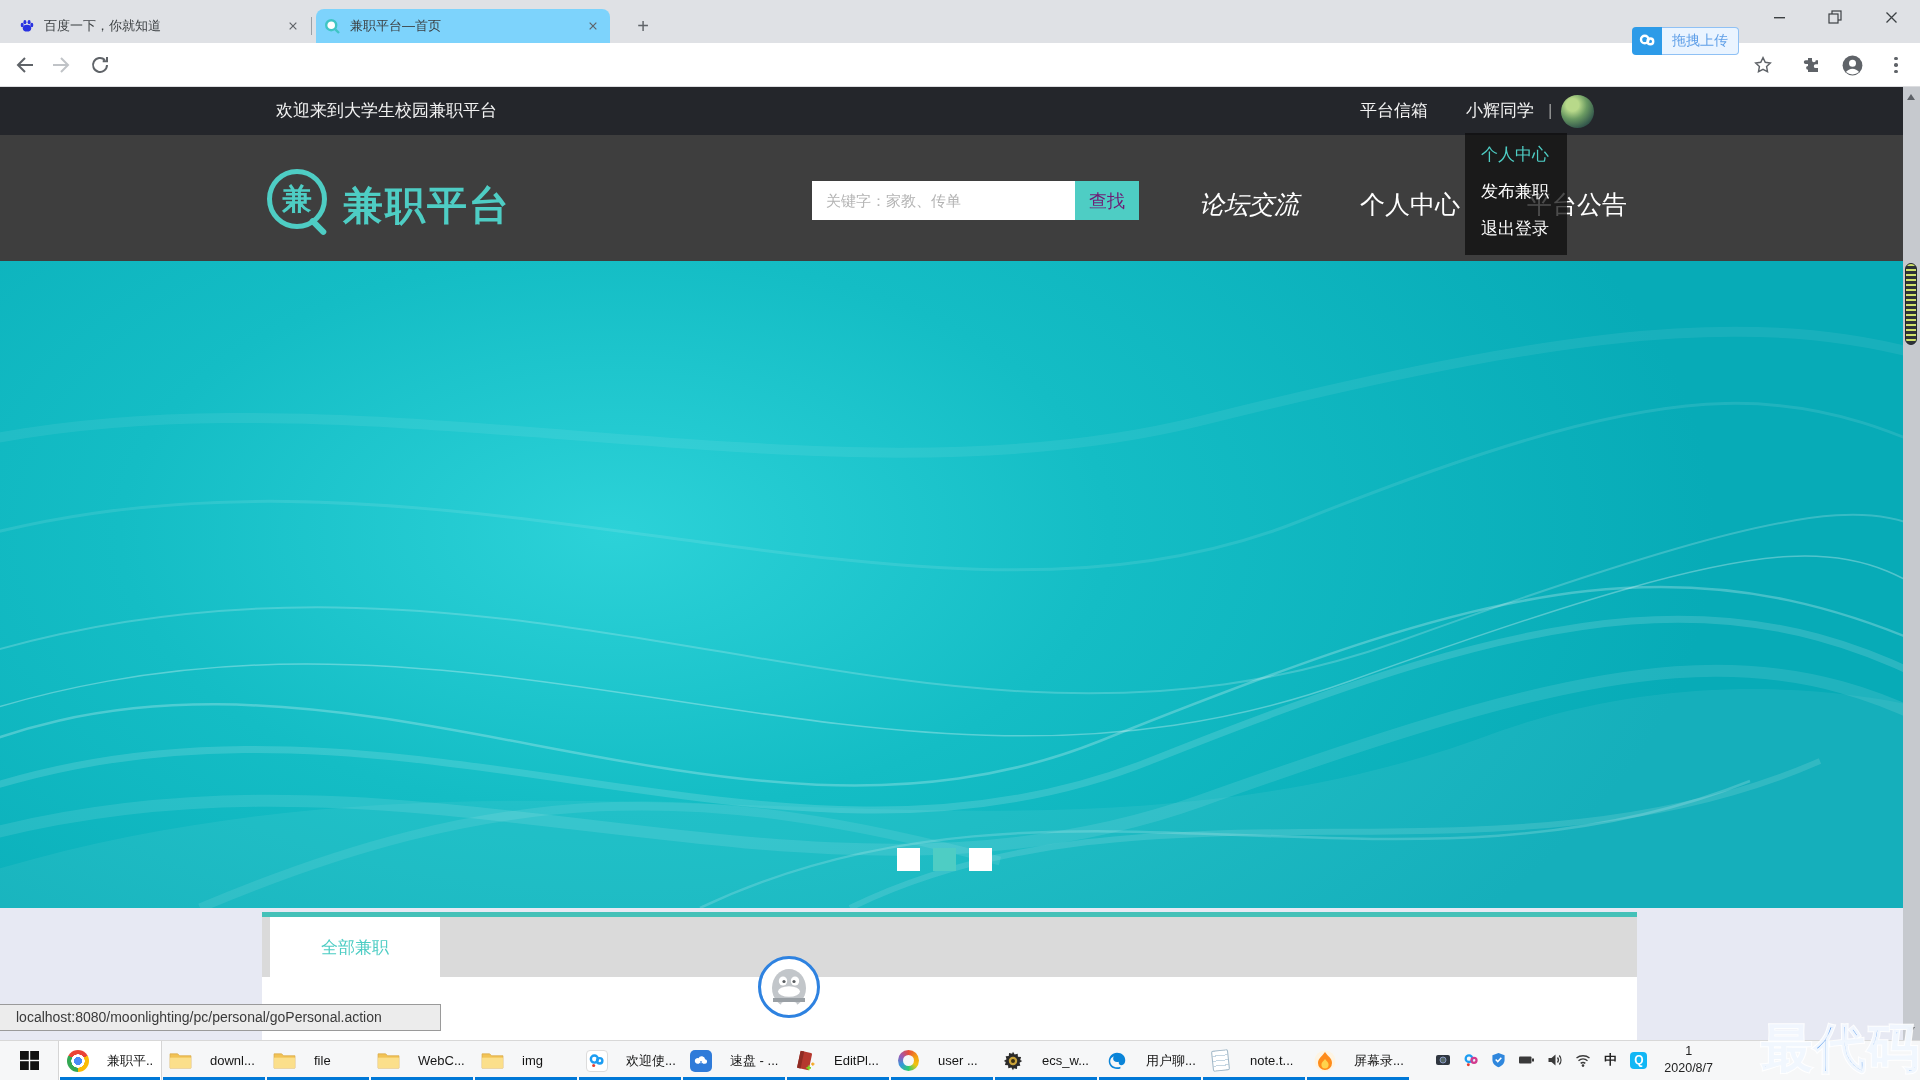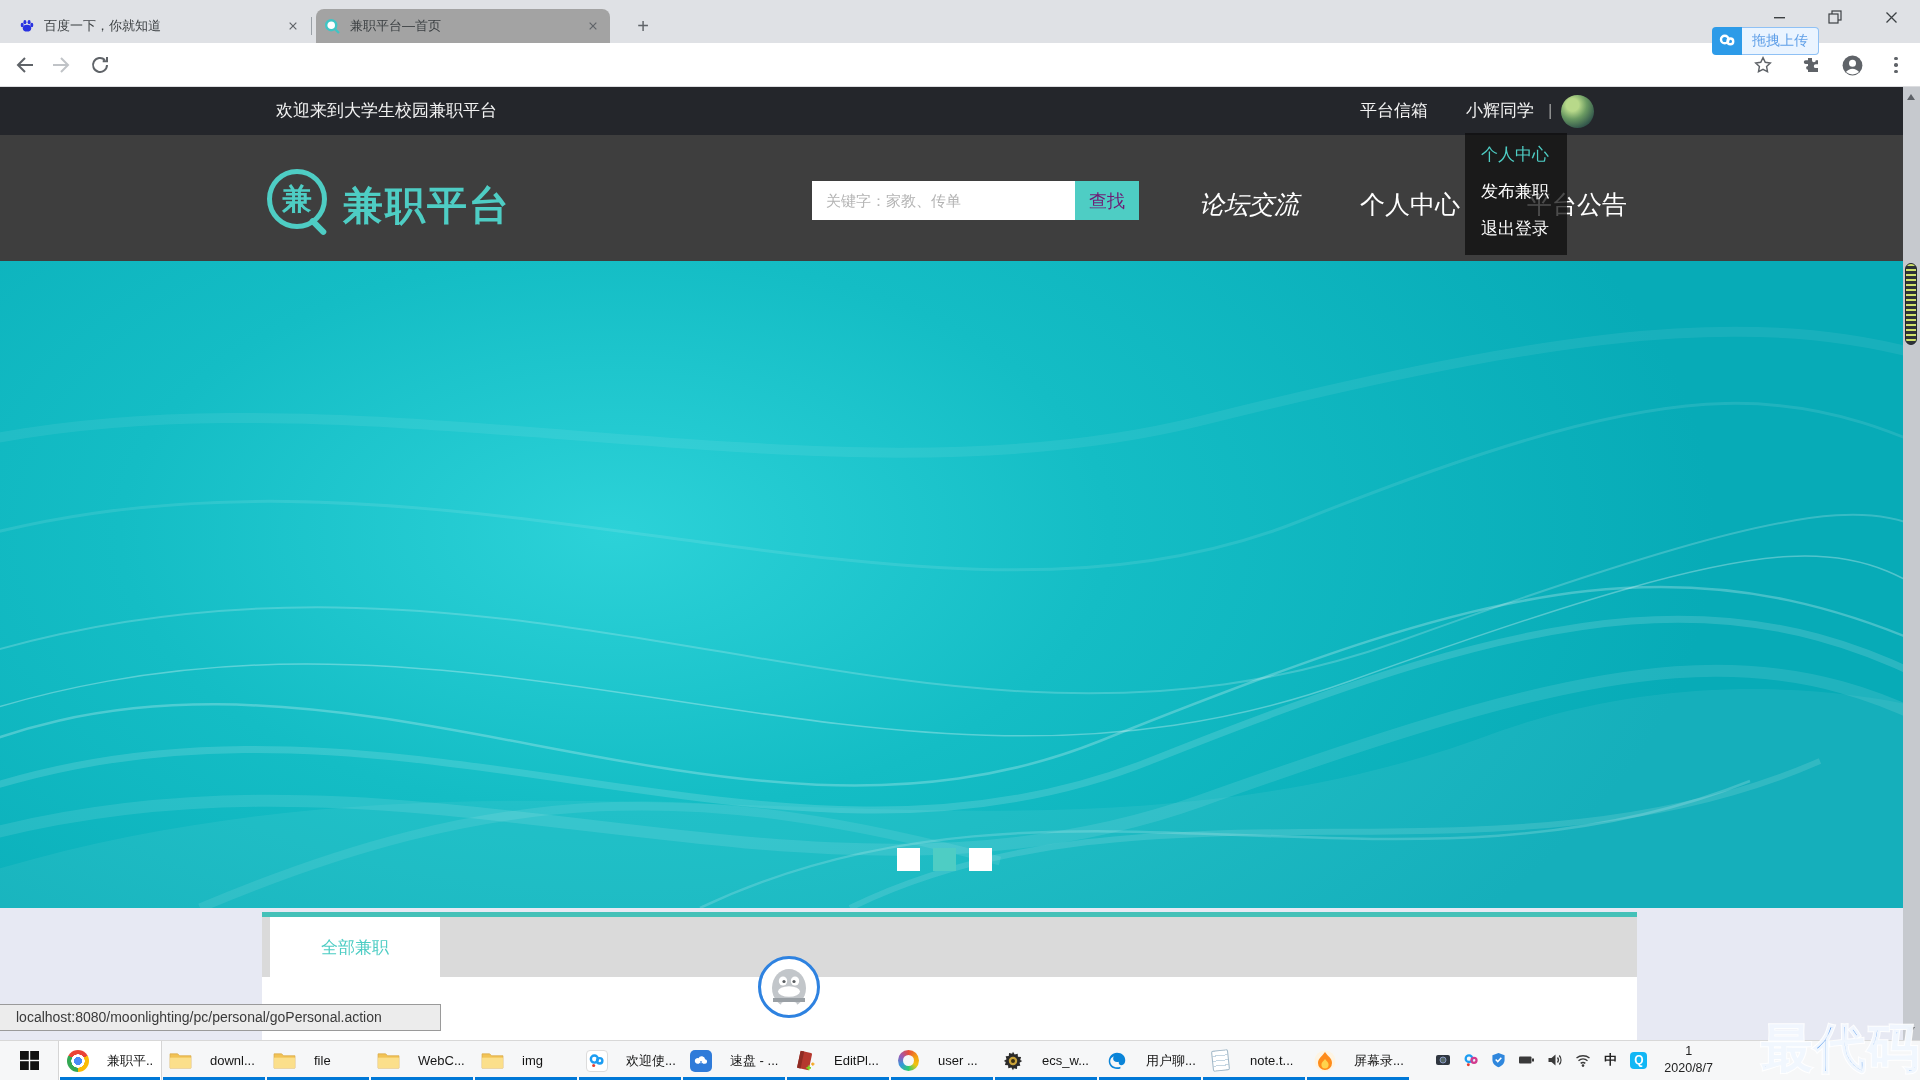--- a/index.html
+++ b/index.html
@@ -19,21 +19,21 @@
   .toolbar{position:absolute;top:43px;left:0;width:1920px;height:44px;background:#fff;border-bottom:1px solid #dcdde0;box-sizing:border-box;}
   .navbtn{position:absolute;top:10px;width:24px;height:24px;display:flex;align-items:center;justify-content:center;}
   .urlbar{position:absolute;left:102px;top:8px;width:1640px;height:29px;background:#f1f3f4;border-radius:15px;display:flex;align-items:center;padding:0 14px;box-sizing:border-box;}
   .urlbar .url{font-size:15px;white-space:nowrap;overflow:hidden;}
   .url-host{color:#202124;}
   .url-path{color:#80868b;}
   .tbicon{position:absolute;top:10px;width:24px;height:24px;display:flex;align-items:center;justify-content:center;}
   .kebab{display:flex;flex-direction:column;gap:3px;}
   .kebab i{width:3.5px;height:3.5px;border-radius:50%;background:#5f6368;}
 
-  .drag-badge{position:absolute;left:1712px;top:27px;height:28px;display:flex;z-index:30;}
+  .drag-badge{position:absolute;left:1632px;top:27px;height:28px;display:flex;z-index:30;}
   .drag-badge .bicon{width:30px;height:28px;background:#2d9be8;border-radius:4px 0 0 4px;display:flex;align-items:center;justify-content:center;}
   .drag-badge .blabel{height:26px;border:1px solid #8fc1f5;border-left:none;background:#eaf4ff;border-radius:0 4px 4px 0;display:flex;align-items:center;padding:0 10px;font-size:14px;color:#5f9fe8;}
 
   
   .topbar{position:absolute;top:87px;left:0;width:1920px;height:48px;background:#24262b;color:#f2f2f2;font-size:17px;}
   .topbar .welcome{position:absolute;left:260px;top:0;line-height:48px;margin-left:16px;}
   .topbar .mailbox{position:absolute;left:1360px;top:0;line-height:48px;}
   .topbar .uname{position:absolute;left:1466px;top:0;line-height:48px;}
   .topbar .udiv{position:absolute;left:1548px;top:0;line-height:48px;color:#9a9a9a;}
   .topbar .avatar{position:absolute;left:1561px;top:8px;width:33px;height:33px;border-radius:50%;background:radial-gradient(circle at 35% 30%,#b8d98a 0 20%,#6a9a62 45%,#34584c 75%,#203a33 100%);}
@@ -121,21 +121,21 @@
           </svg>
       </span>
       <span class="title">百度一下，你就知道</span>
       <span class="tclose">
         <svg width="10" height="10" viewBox="0 0 12 12">
             <path d="M2 2l8 8M10 2L2 10" stroke="#5f6368" stroke-width="1.4"></path>
           </svg>
       </span>
     </div>
     <div class="tab-sep"></div>
-    <div class="tab" style="left:316px;width:294px;background:#a3a3a3;">
+    <div class="tab" style="left:316px;width:294px;background:#7dd3fc;">
       <span class="favicon">
         <svg width="17" height="17" viewBox="0 0 17 17">
             <circle cx="7.2" cy="7.2" r="5" fill="#fff" stroke="#3fc5c5" stroke-width="2.4"></circle>
             <line x1="11.3" y1="11.3" x2="15" y2="15" stroke="#3fc5c5" stroke-width="2.4"></line>
           </svg>
       </span>
       <span class="title">兼职平台—首页</span>
       <span class="tclose">
         <svg width="10" height="10" viewBox="0 0 12 12">
             <path d="M2 2l8 8M10 2L2 10" stroke="#5f6368" stroke-width="1.4"></path>

